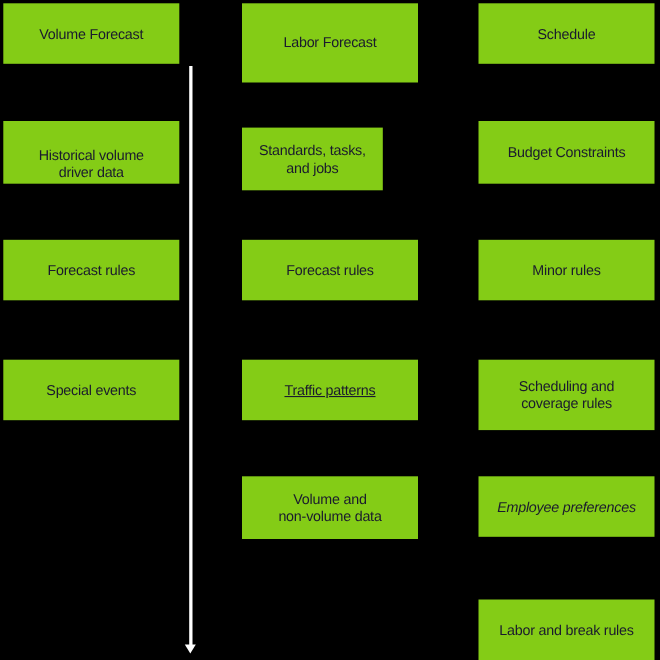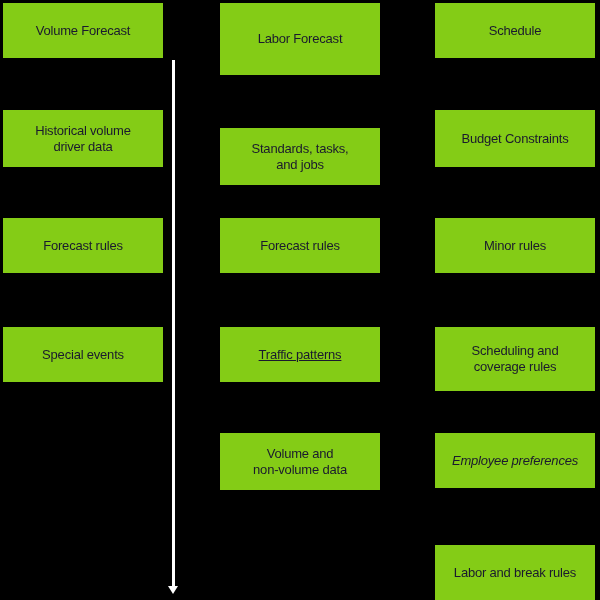--- a/index.html
+++ b/index.html
@@ -50,38 +50,38 @@
   }
 </style>
 </head>
 <body>
 
 <div id="canvas">
 
   <div class="node" style="left:3px; top:3px; width:160px; height:55px;">
     <span class="node-label">Volume Forecast</span>
   </div>
-  <div class="node" style="left:3px; top:110px; width:160px; height:57px;">
+  <div class="node" style="left:3px; top:110px; width:160px; height:57px;align-items:flex-end;">
     <span class="node-label">Historical volume
 driver data</span>
   </div>
   <div class="node" style="left:3px; top:218px; width:160px; height:55px;">
     <span class="node-label">Forecast rules</span>
   </div>
   <div class="node" style="left:3px; top:327px; width:160px; height:55px;">
     <span class="node-label">Special events</span>
   </div>
 
   <div class="connector" style="left:172px; top:60px; width:3px; height:530px;"></div>
   <div class="arrowhead" style="left:168px; top:586px;"></div>
 
   <div class="node" style="left:220px; top:3px; width:160px; height:72px;">
     <span class="node-label">Labor Forecast</span>
   </div>
-  <div class="node" style="left:220px; top:128px; width:160px; height:57px;">
+  <div class="node" style="left:220px; top:116px; width:128px; height:57px;">
     <span class="node-label">Standards, tasks,
 and jobs</span>
   </div>
   <div class="node" style="left:220px; top:218px; width:160px; height:55px;">
     <span class="node-label">Forecast rules</span>
   </div>
   <div class="node" style="left:220px; top:327px; width:160px; height:55px;text-decoration:underline;">
     <span class="node-label">Traffic patterns</span>
   </div>
   <div class="node" style="left:220px; top:433px; width:160px; height:57px;">

